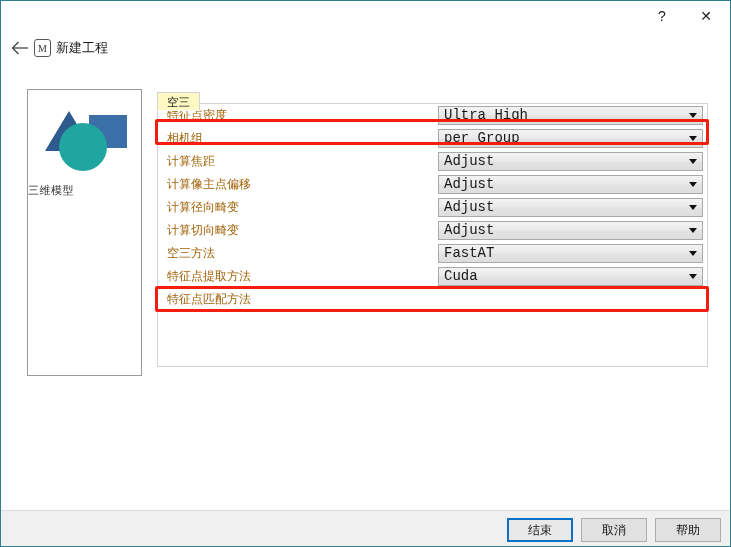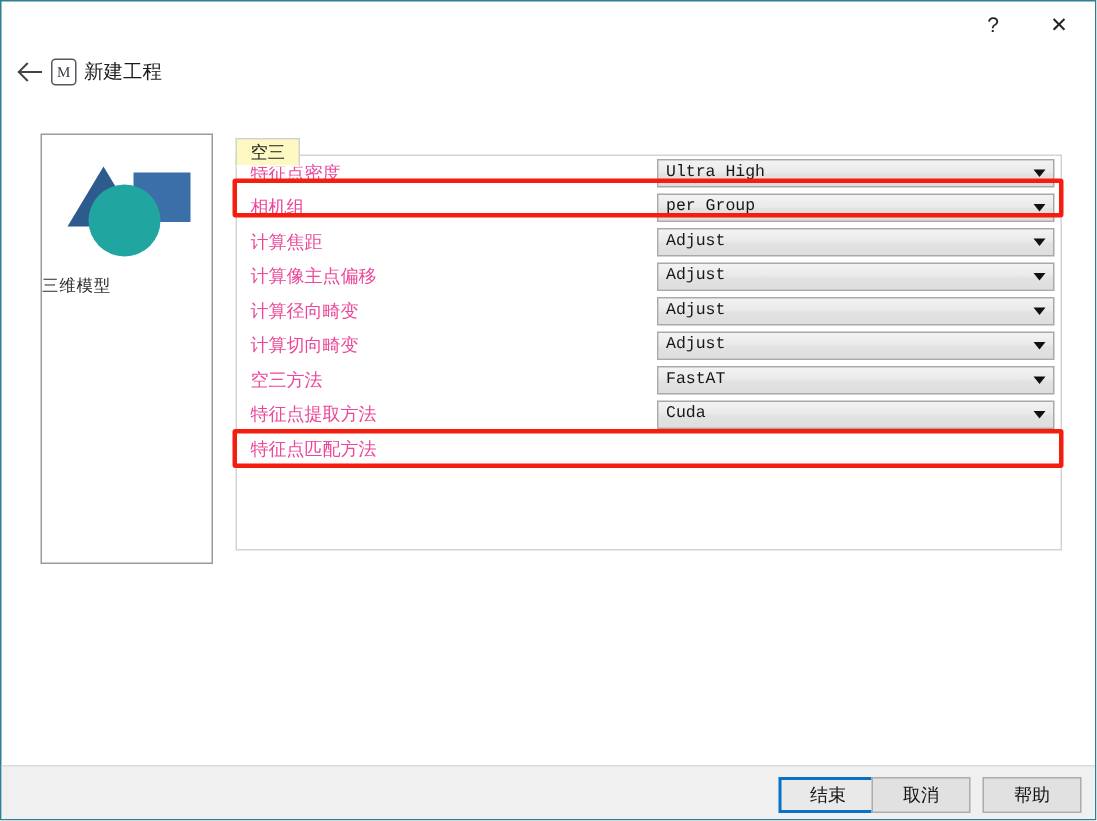--- a/index.html
+++ b/index.html
@@ -148,41 +148,41 @@
     height: 23px;
     width: 549px;
   }
   .row-label {
     position: absolute;
     left: 9px;
     top: 0;
     height: 23px;
     line-height: 23px;
     font-size: 12px;
-    color: #ec4899;
+    color: #a16207;
     white-space: nowrap;
   }
   .combo {
     position: absolute;
     left: 280px;
     top: 2px;
     width: 265px;
     height: 19px;
     box-sizing: border-box;
     border: 1px solid #a9a9a9;
     background: linear-gradient(to bottom, #f3f3f3 0%, #eaeaea 45%, #e2e2e2 55%, #dedede 100%);
     cursor: default;
   }
   .combo-value {
     position: absolute;
     left: 5px; top: 0;
     height: 17px;
     line-height: 17px;
     font-family: "Liberation Mono", "DejaVu Sans Mono", monospace;
-    font-size: 11px;
+    font-size: 14px;
     color: #171717;
     white-space: nowrap;
   }
   .combo-arrow {
     position: absolute;
     right: 5px;
     top: 6px;
     width: 0; height: 0;
     border-left: 4px solid transparent;
     border-right: 4px solid transparent;
@@ -223,21 +223,21 @@
     display: flex;
     align-items: center;
     justify-content: center;
     cursor: default;
     user-select: none;
   }
   .footer-btn.primary {
     border: 2px solid #0a72c4;
     background: #e9e9e9;
   }
-  #btn-finish { left: 518px; }
+  #btn-finish { left: 506px; }
   #btn-cancel { left: 580px; }
   #btn-help   { left: 654px; }
 </style>
 </head>
 <body>
 
 <div id="window">
 
   <div id="titlebar">
     <div class="win-btn" id="help-btn">

